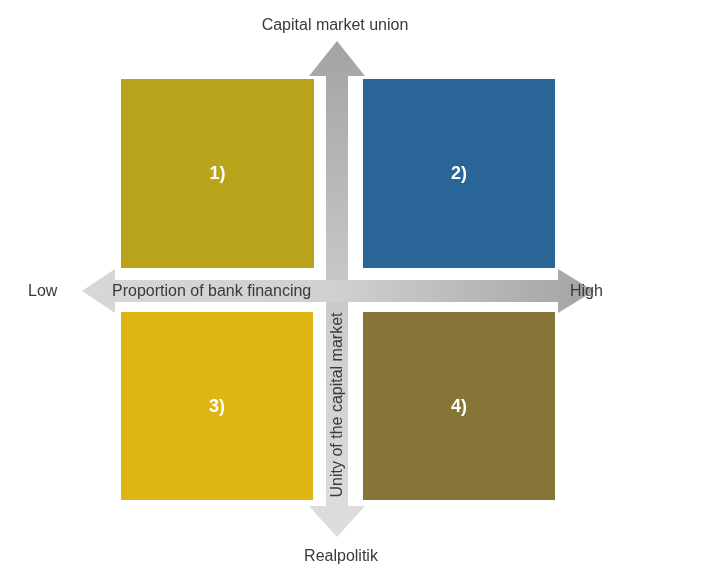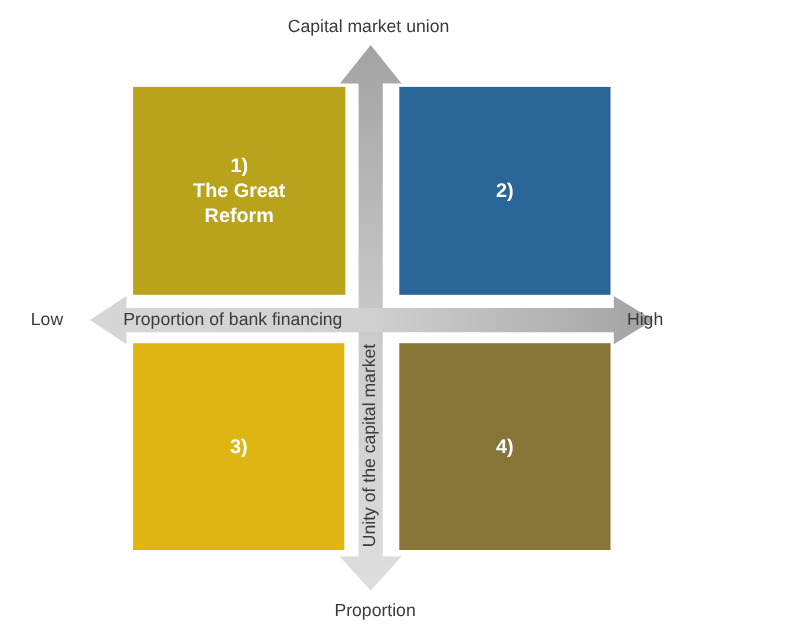--- a/index.html
+++ b/index.html
@@ -79,34 +79,32 @@
         <stop offset="0.5" stop-color="#d0d0d0"></stop>
         <stop offset="1" stop-color="#a3a3a3"></stop>
       </linearGradient>
     </defs>
     <polygon points="337,41 365,76 348,76 348,506 365,506 337,537 309,506 326,506 326,76 309,76" fill="url(#vgrad)"></polygon>
     <polygon points="82,291 115,269 115,280 558,280 558,269 594,291 558,313 558,302 115,302 115,313" fill="url(#hgrad)"></polygon>
   </svg>
 
   <div class="axis-label top-label">Capital market union</div>
 
-  <div class="axis-label bottom-label">Proportion</div>
+  <div class="axis-label bottom-label">Realpolitik</div>
 
   <div class="axis-label left-label">Low</div>
 
   <div class="axis-label right-label">High</div>
 
   <div class="axis-label h-axis-label">Proportion of bank financing</div>
 
   <div class="axis-label v-axis-label">Unity of the capital market</div>
 
   <div class="quad q1" style="background-color: rgb(185, 163, 27);">
     <div class="qnum">1)</div>
-    <div class="qtitle">The Great
-Reform</div>
   </div>
 
   <div class="quad q2" style="background-color: rgb(41, 101, 151);">
     <div class="qnum">2)</div>
   </div>
 
   <div class="quad q3" style="background-color: rgb(222, 181, 19);">
     <div class="qnum">3)</div>
   </div>
 

